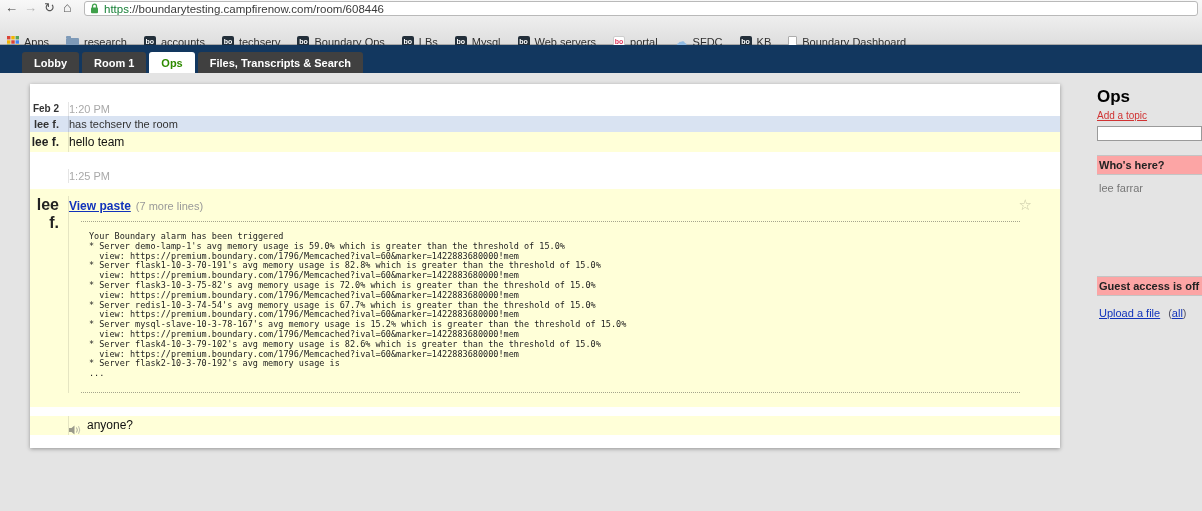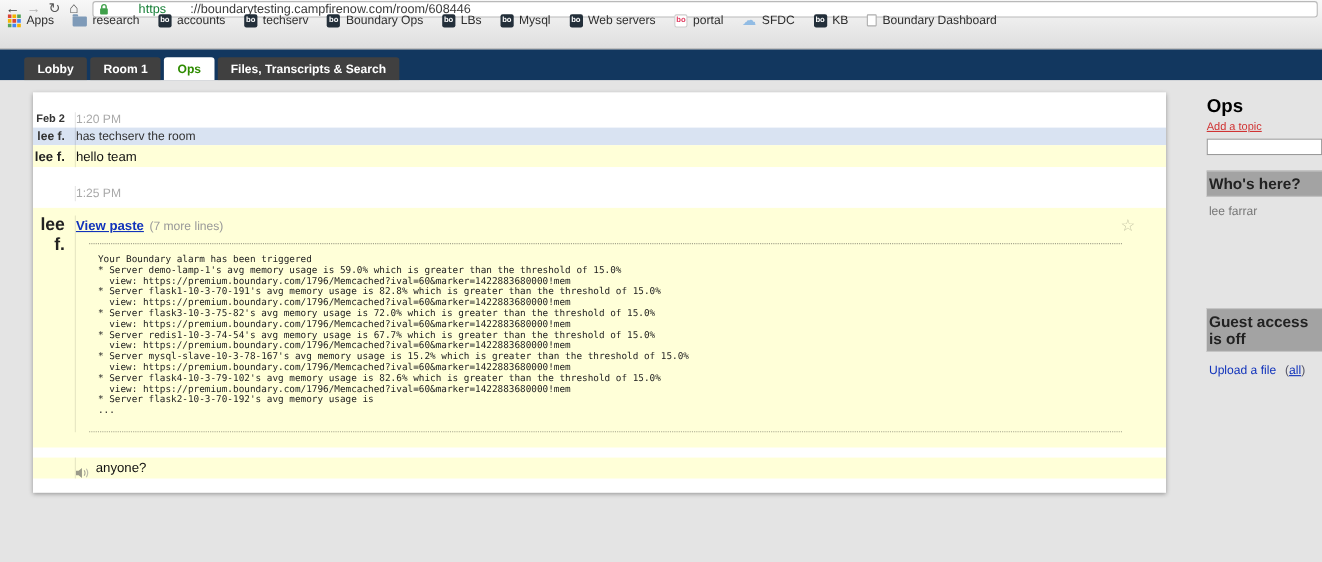--- a/index.html
+++ b/index.html
@@ -13,26 +13,26 @@
   .chrome { position:absolute; top:0; left:0; right:0; height:45px;
             background:linear-gradient(#F8F8F8,#DEDEDE); border-bottom:1px solid #A8A8A8; }
   .nav-row { position:absolute; top:0; left:0; right:0; height:17px; }
   .nav-ic { position:absolute; top:-1px; font-size:13px; color:#555; line-height:17px; }
   .nav-back    { left:5px;  font-weight:bold; color:#444; }
   .nav-forward { left:24px; color:#B4B4B4; font-weight:bold; }
   .nav-reload  { left:44px; color:#555; }
   .nav-home    { left:63px; font-size:14px; color:#555; }
   .addr-bar { position:absolute; left:84px; right:4px; top:1px; height:15px;
               background:#FFF; border:1px solid #B9B9B9; border-radius:3px;
-              display:flex; align-items:center; padding:0 5px;gap:22px; }
+              display:flex; align-items:center; padding:0 5px; }
   .lock-ic { width:9px; height:11px; margin-right:5px; flex:0 0 9px; }
   .url-scheme { color:#188038; font-size:11.5px; }
   .url-rest { color:#3A3A3A; font-size:11.5px; }
 
-  .bm-row { position:absolute; top:5px; left:0; right:0; height:27px;
+  .bm-row { position:absolute; top:28px; left:0; right:0; height:27px;
             display:flex; align-items:center; padding-left:7px; overflow:hidden; }
   .bm-item { display:flex; align-items:center; margin-right:17px; white-space:nowrap;
              font-size:11px; color:#2E2E2E; cursor:default; }
   .bm-item .bm-label { margin-left:5px; }
   .ic-apps { width:12px; height:12px; display:inline-block; }
   .ic-folder { width:13px; height:9px; background:#7E9AB8; display:inline-block;
                border-radius:1px; position:relative; margin-top:2px; }
   .ic-folder::before { content:""; position:absolute; top:-2px; left:0; width:5px; height:2px;
                background:#7E9AB8; border-radius:1px 1px 0 0; }
   .ic-bo { width:12px; height:12px; display:inline-block; border-radius:2px;
@@ -94,27 +94,27 @@
   .speaker { margin-right:6px; display:inline-flex; }
 
   
   .sidebar { position:absolute; left:1097px; right:0; top:15px; }
   .room-title { font-size:17px; font-weight:bold; color:#000; line-height:17px; }
   .add-topic { font-size:10px; color:#D03333; text-decoration:underline;
                display:inline-block; margin-top:1px; cursor:pointer; }
   .topic-input { display:block; width:100%; height:15px; margin-top:3px;
                  border:1px solid #9A9A9A; background:#FFF; font-size:11px;
                  padding:0 2px; border-radius:0; }
-  .side-header { margin-top:14px; background:#a3a3a3; border-top:1px solid #C4C4C4;
-                 border-bottom:1px solid #C4C4C4; font-size:14px; font-weight:bold;
+  .side-header { margin-top:14px; background:#fca5a5; border-top:1px solid #C4C4C4;
+                 border-bottom:1px solid #C4C4C4; font-size:11px; font-weight:bold;
                  color:#222; padding:3px 2px; }
   .user-name { font-size:11px; color:#777; margin:7px 0 0 2px; }
   .guest-header { margin-top:82px; }
   .upload-row { margin-top:11px; font-size:11px; padding-left:2px; }
-  .upload-link { color:#1133BB; cursor:pointer; }
+  .upload-link { color:#1133BB; text-decoration:underline; cursor:pointer; }
   .upload-all { margin-left:8px; color:#556; }
   .upload-all .all-link { color:#1133BB; text-decoration:underline; cursor:pointer; }
 </style>
 </head>
 <body>
 
 <div class="chrome">
   <div class="nav-row">
     <span class="nav-ic nav-back">←</span>
     <span class="nav-ic nav-forward">→</span>

